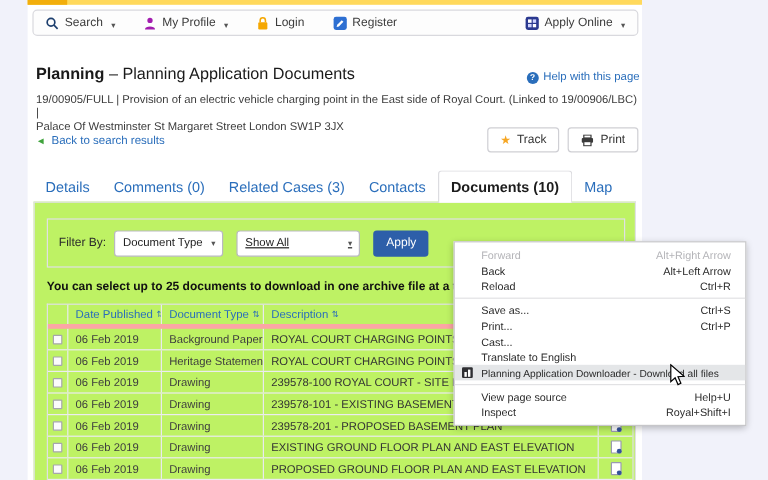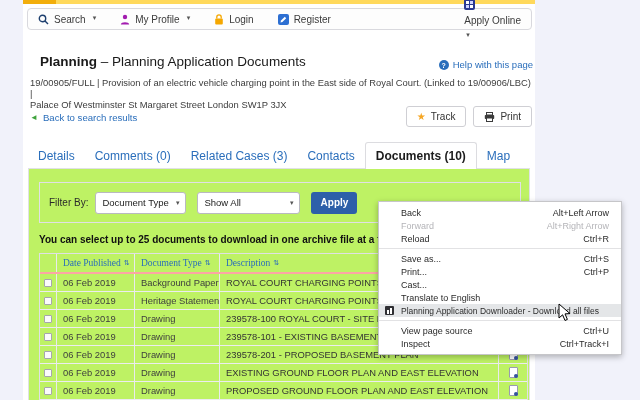--- a/index.html
+++ b/index.html
@@ -7,27 +7,27 @@
   body { background:#f1f2fa; font-family:"Liberation Sans", sans-serif; position:relative; }
 
   .content-col { position:absolute; left:23px; top:0; width:512px; height:400px; background:#ffffff; }
   .top-strip { position:absolute; left:23px; top:0; width:512px; height:4px; background:#ffd95c; }
   .top-strip .amber { position:absolute; left:0; top:0; width:33px; height:4px; background:#f2ae0c; }
 
   
   .navbar { position:absolute; left:27px; top:8px; width:505px; height:22px; background:#fdfdfd;
             border:1px solid #d9d9de; border-radius:4px; display:flex; align-items:center;
             padding:0 10px; font-size:10px; color:#3b3b3b; }
-  .nav-item { display:flex; align-items:flex-start; gap:5px; margin-right:24px; cursor:pointer; white-space:nowrap; }
-  .nav-item.right { margin-left:auto; margin-right:0;flex-direction:column; }
+  .nav-item { display:flex; align-items:flex-end; gap:5px; margin-right:24px; cursor:pointer; white-space:nowrap; }
+  .nav-item.right { margin-left:auto; margin-right:0; }
   .caret { font-size:7px; color:#555; margin-left:2px; }
   .icon-sq { width:11px; height:11px; border-radius:2px; display:inline-flex; align-items:center; justify-content:center; }
 
   
-  .page-title { position:absolute; left:40px; top:54px; font-size:13.5px; color:#1a1a1a; }
+  .page-title { position:absolute; left:30px; top:54px; font-size:13.5px; color:#1a1a1a; }
   .page-title b { font-weight:700; }
   .help-link { position:absolute; right:107px; top:59px; font-size:9.5px; color:#2a6ebb;
                display:flex; align-items:flex-end; gap:4px; }
   .help-q { width:10px; height:10px; border-radius:50%; background:#2a6ebb; color:#fff;
             font-size:7px; font-weight:bold; display:inline-flex; align-items:center; justify-content:center; }
 
   .summary { position:absolute; left:30px; top:77px; width:502px; font-size:9.4px; color:#3c3c3c; line-height:11px; }
 
   .back-link { position:absolute; left:30px; top:112px; font-size:9.6px; color:#2a6ebb;
                display:flex; align-items:center; gap:5px; }
@@ -46,30 +46,30 @@
 
   .panel { position:absolute; left:28px; top:168px; width:502px; height:232px; background:#bef264;
            border:1px solid #e0e1e5; border-bottom:none; z-index:1; }
 
   .filter-box { position:absolute; left:10px; top:13px; width:482px; height:41px; border:1px solid #e0e0e4;
                 display:flex; align-items:center; padding-left:9px; }
   .filter-label { font-size:10px; color:#2b2b2b; margin-right:7px; }
   .select { height:22px; border:1px solid #b9b9c0; border-radius:3px; background:#fff; display:flex;
             align-items:center; justify-content:space-between; padding:0 6px; font-size:9.5px; color:#222; }
   .sel-type { width:91px; margin-right:11px; }
-  .sel-show { width:103px; margin-right:11px; }
+  .sel-show { width:103px; margin-right:11px;text-decoration:underline; }
   .btn-apply { width:46px; height:22px; background:#2d5fa9; color:#fff; border:none; border-radius:3px;
-               font-size:10px; font-weight:bold; display:flex; align-items:center; justify-content:center; }
+               font-size:10px; font-weight:normal; display:flex; align-items:center; justify-content:center; }
 
   .note { position:absolute; left:10px; top:65px; font-size:10px; font-weight:bold; color:#111; }
 
   
   .doc-table { position:absolute; left:10px; top:84px; width:489px; border:1px solid #dfe0e4; border-bottom:none; }
   .t-row { display:flex; height:18px; border-bottom:1px solid #ececf0; align-items:center; }
-  .t-row.head { height:20px; border-bottom:2px solid #fca5a5;font-family:Liberation Serif, serif; }
+  .t-row.head { height:20px; border-bottom:4px solid #fca5a5; }
   .t-cell { height:100%; display:flex; align-items:center; padding:0 6px; border-right:1px solid #e9eaee;
             font-size:9.4px; color:#3e3e3e; overflow:hidden; white-space:nowrap; }
   .c-cb   { width:17px; justify-content:center; padding:0; }
   .c-date { width:78px; }
   .c-type { width:85px; }
   .c-desc { width:279px; color:#333; }
   .c-icon { width:28px; border-right:none; justify-content:center; }
   .head .t-cell { color:#2a6ebb; font-size:9.5px; }
   .sort-glyph { font-size:7px; margin-left:3px; color:#2a6ebb; }
   .cb { width:8px; height:8px; border:1px solid #a6a6ad; background:#fbfbfc; border-radius:1px; }
@@ -299,27 +299,27 @@
       <div class="t-cell c-desc">PROPOSED GROUND FLOOR PLAN AND EAST ELEVATION</div>
       <div class="t-cell c-icon">
           <span class="doc-icon"></span>
         </div>
     </div>
 
   </div>
 </div>
 
 <div class="ctx-menu">
-  <div class="ctx-item">
-    <span>Back</span>
-    <span class="sc">Alt+Left Arrow</span>
-  </div>
   <div class="ctx-item disabled">
     <span>Forward</span>
     <span class="sc">Alt+Right Arrow</span>
+  </div>
+  <div class="ctx-item">
+    <span>Back</span>
+    <span class="sc">Alt+Left Arrow</span>
   </div>
   <div class="ctx-item">
     <span>Reload</span>
     <span class="sc">Ctrl+R</span>
   </div>
   <div class="ctx-sep"></div>
   <div class="ctx-item">
     <span>Save as...</span>
     <span class="sc">Ctrl+S</span>
   </div>
@@ -336,23 +336,23 @@
   <div class="ctx-item highlight ext">
     <span class="ext-icon">
         <i style="height:4px"></i>
         <i style="height:6px"></i>
       </span>
     <span>Planning Application Downloader - Download all files</span>
   </div>
   <div class="ctx-sep"></div>
   <div class="ctx-item">
     <span>View page source</span>
-    <span class="sc">Ctrl+U</span>
+    <span class="sc">Help+U</span>
   </div>
   <div class="ctx-item">
     <span>Inspect</span>
-    <span class="sc">Ctrl+Track+I</span>
+    <span class="sc">Royal+Shift+I</span>
   </div>
 </div>
 
 <svg class="cursor" width="13" height="19" viewBox="0 0 13 19">
   <path d="M1 1 L1 15 L4.6 11.8 L7 17.5 L9.4 16.4 L7 10.9 L12 10.6 Z" fill="#ffffff" stroke="#000000" stroke-width="1"></path>
 </svg>
 
 </body></html>

